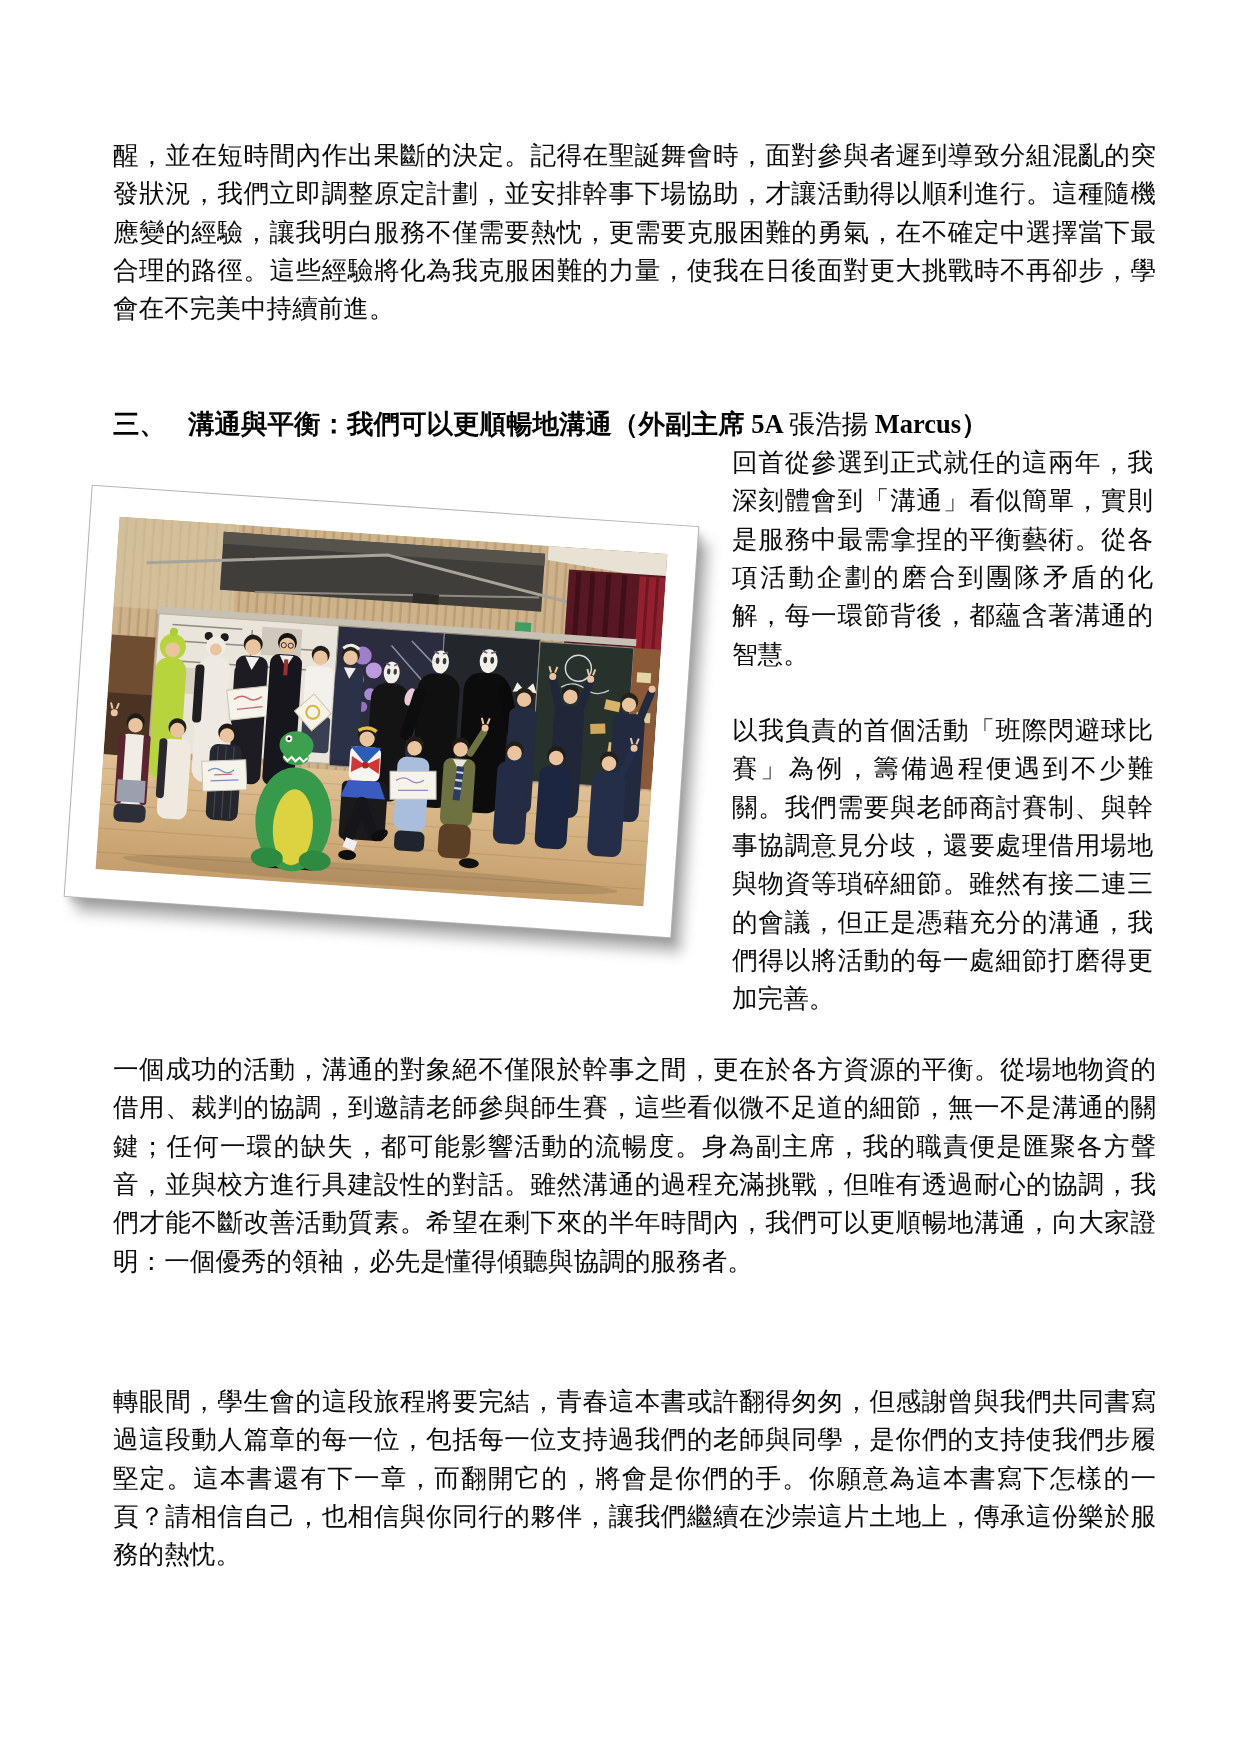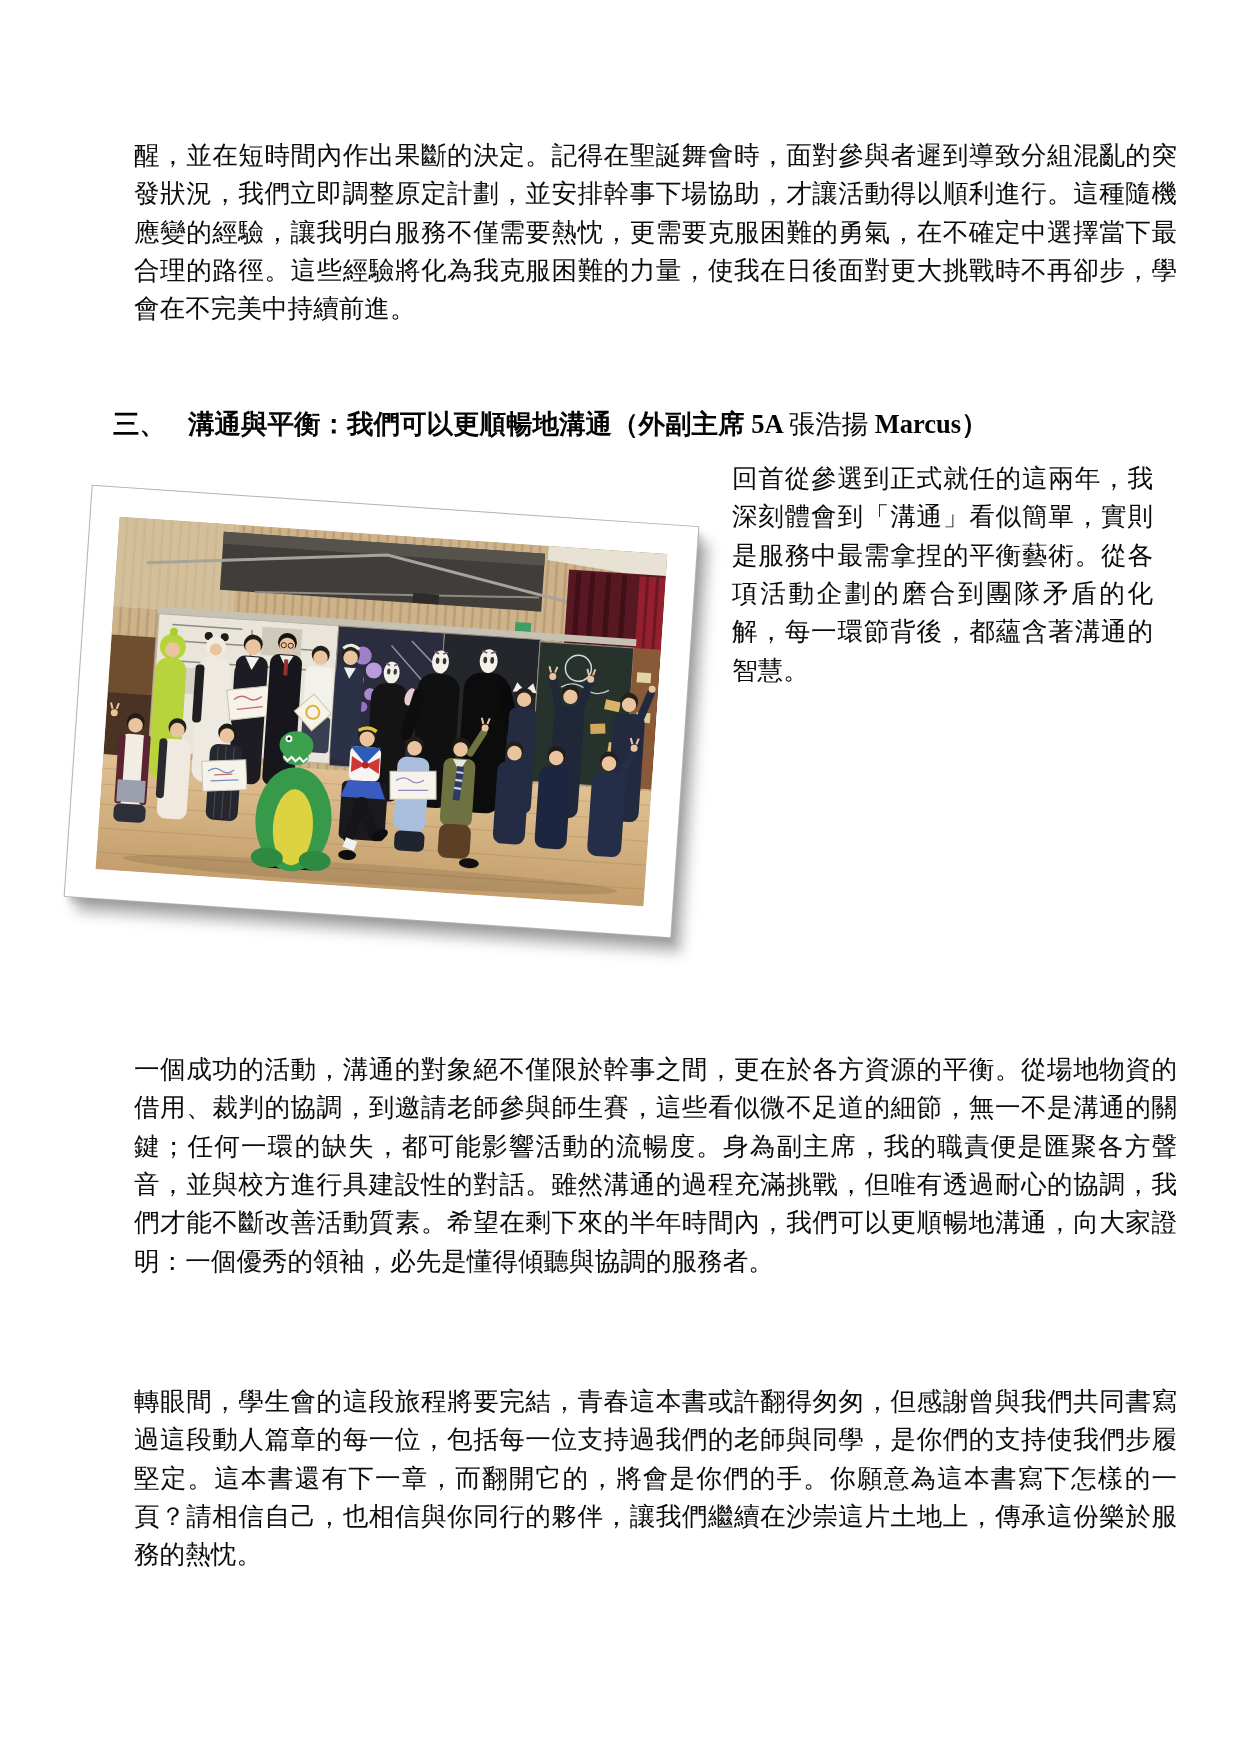--- a/index.html
+++ b/index.html
@@ -10,38 +10,37 @@
     font-family:"Liberation Serif","DejaVu Serif",serif;
     color:#000;
     overflow:hidden;
   }
   .para{
     position:absolute;
     left:113px;width:1043px;
     font-size:25.6px;line-height:38.33px;
     text-align:justify;text-justify:inter-ideograph;
     color:#0b0b0b;
-    margin-left:21px;
   }
   #para-top{top:137px;}
   #para-mid{top:1051px;}
   #para-end{top:1383px;}
   .heading{
     position:absolute;left:113px;top:405px;width:1043px;
     font-size:26.5px;line-height:38.33px;font-weight:bold;color:#050505;
     white-space:nowrap;
   }
   .heading .num{margin-right:22px;}
   .heading .regular{font-weight:400;}
   .right-col{
     position:absolute;left:732px;top:444px;width:421px;
     font-size:25.6px;line-height:38.33px;
     text-align:justify;text-justify:inter-ideograph;color:#0b0b0b;
   }
-  .right-col p{margin:16px 0 38px 0;}
+  .right-col p{margin:0 0 38px 0;}
   .polaroid{
     position:absolute;left:78px;top:506px;width:607px;height:411px;
     box-sizing:border-box;padding:29px;
     background:#ffffff;
     transform:rotate(3.9deg);
     box-shadow:0 0 0 1px #b2b2b2, 12px 15px 13px rgba(105,105,105,0.48), 4px 6px 6px rgba(120,120,120,0.35);
   }
   .photo-inner{width:549px;height:353px;overflow:hidden;background:#c9ab7f;}
   .photo-inner svg{display:block;}
 </style>
@@ -295,19 +294,20 @@
         <rect x="489" y="222" width="34" height="84" rx="9" fill="#252e48"></rect>
         <path d="M517 226 L528 200" stroke="#252e48" stroke-width="7" stroke-linecap="round"></path>
         <circle cx="529" cy="196" r="3.5" fill="#e9c49e"></circle>
           <path d="M527 192 l-2 -6 M531 192 l2 -6" stroke="#e9c49e" stroke-width="2"></path>
       </svg>
     </div>
   </div>
 
   <div class="right-col">
     <p>回首從參選到正式就任的這兩年，我深刻體會到「溝通」看似簡單，實則是服務中最需拿捏的平衡藝術。從各項活動企劃的磨合到團隊矛盾的化解，每一環節背後，都蘊含著溝通的智慧。</p>
+    <p>以我負責的首個活動「班際閃避球比賽」為例，籌備過程便遇到不少難關。我們需要與老師商討賽制、與幹事協調意見分歧，還要處理借用場地與物資等瑣碎細節。雖然有接二連三的會議，但正是憑藉充分的溝通，我們得以將活動的每一處細節打磨得更加完善。</p>
   </div>
 
   <div id="para-mid" class="para">一個成功的活動，溝通的對象絕不僅限於幹事之間，更在於各方資源的平衡。從場地物資的借用、裁判的協調，到邀請老師參與師生賽，這些看似微不足道的細節，無一不是溝通的關鍵；任何一環的缺失，都可能影響活動的流暢度。身為副主席，我的職責便是匯聚各方聲音，並與校方進行具建設性的對話。雖然溝通的過程充滿挑戰，但唯有透過耐心的協調，我們才能不斷改善活動質素。希望在剩下來的半年時間內，我們可以更順暢地溝通，向大家證明：一個優秀的領袖，必先是懂得傾聽與協調的服務者。</div>
 
   <div id="para-end" class="para">轉眼間，學生會的這段旅程將要完結，青春這本書或許翻得匆匆，但感謝曾與我們共同書寫過這段動人篇章的每一位，包括每一位支持過我們的老師與同學，是你們的支持使我們步履堅定。這本書還有下一章，而翻開它的，將會是你們的手。你願意為這本書寫下怎樣的一頁？請相信自己，也相信與你同行的夥伴，讓我們繼續在沙崇這片土地上，傳承這份樂於服務的熱忱。</div>
 
 </div>
 
 </body></html>

